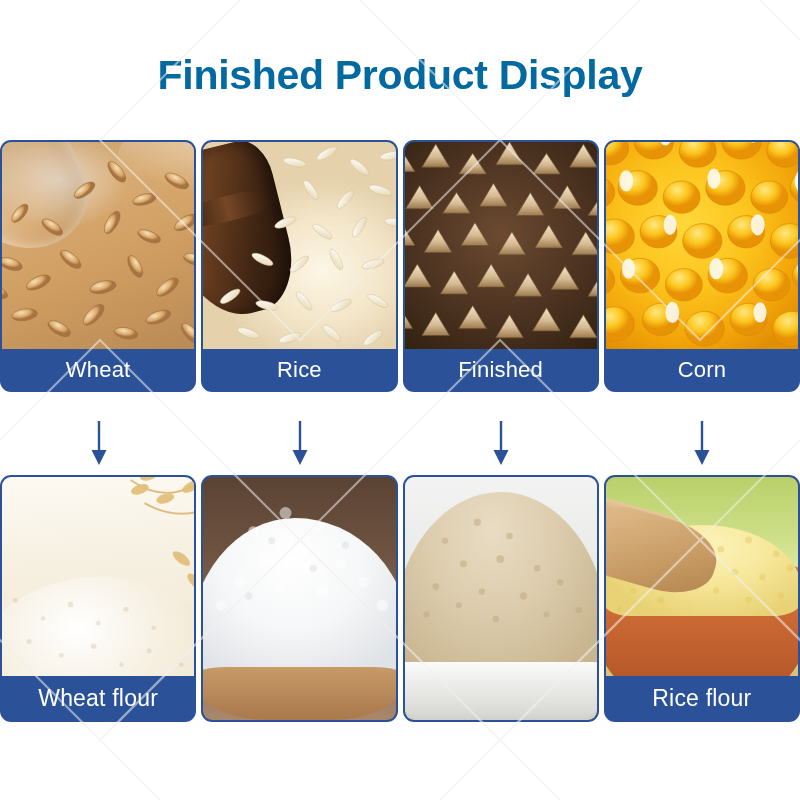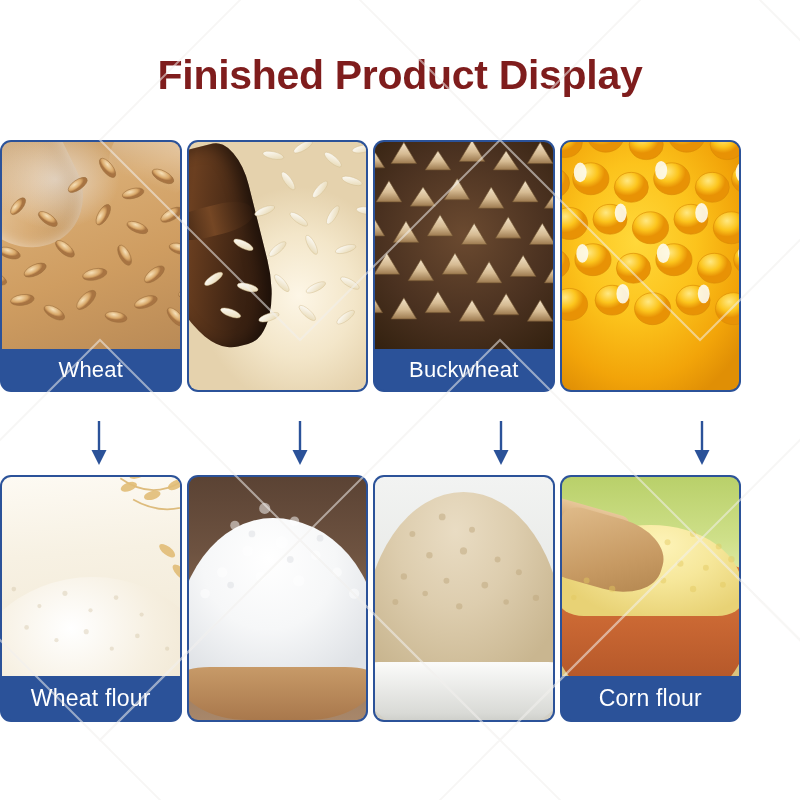--- a/index.html
+++ b/index.html
@@ -27,29 +27,29 @@
   
   .page-title {
     position: absolute;
     top: 52px;
     left: 0;
     width: 800px;
     text-align: center;
     font-size: 41px;
     font-weight: bold;
     letter-spacing: -0.3px;
-    color: #7f1d1d;
+    color: #0369a1;
     font-family: "Liberation Sans", sans-serif;
   }
 
   
   .row {
     position: absolute;
     left: 2px;
-    width: 737px;
+    width: 796px;
     display: flex;
     gap: 9px;
   }
   .row-top    { top: 142px; }
   .row-bottom { top: 477px; }
 
   .card {
     width: 193px;
     height: 248px;
     border-radius: 9px;
@@ -336,20 +336,21 @@
             <ellipse cx="84" cy="78" rx="5" ry="1.7" transform="rotate(30 84 78)"></ellipse>
             <ellipse cx="96" cy="82" rx="5" ry="1.7" transform="rotate(-52 96 82)"></ellipse>
             <ellipse cx="28" cy="92" rx="5" ry="1.7" transform="rotate(20 28 92)"></ellipse>
             <ellipse cx="46" cy="94" rx="5" ry="1.7" transform="rotate(-18 46 94)"></ellipse>
             <ellipse cx="64" cy="92" rx="5" ry="1.7" transform="rotate(42 64 92)"></ellipse>
             <ellipse cx="82" cy="94" rx="5" ry="1.7" transform="rotate(-36 82 94)"></ellipse>
           </g>
         </svg>
       </div>
     </div>
+    <div class="card-label">Rice</div>
   </div>
 
   <div class="card">
     <div class="photo">
       <div class="scene scene-buck">
         <svg class="grain-layer" viewBox="0 0 100 100" preserveAspectRatio="none" aria-hidden="true">
           <defs>
             <linearGradient id="gb" x1="0" y1="0" x2="0" y2="1">
               <stop offset="0%" stop-color="#f2e3c9"></stop>
                 <stop offset="55%" stop-color="#d6bb93"></stop>
@@ -384,21 +385,21 @@
             <polygon points="6,80 12,90 0,90"></polygon>
               <polygon points="22,83 28,93 16,93"></polygon>
             <polygon points="38,80 44,90 32,90"></polygon>
               <polygon points="54,84 60,94 48,94"></polygon>
             <polygon points="70,81 76,91 64,91"></polygon>
               <polygon points="86,84 92,94 80,94"></polygon>
           </g>
         </svg>
       </div>
     </div>
-    <div class="card-label">Buckwheat</div>
+    <div class="card-label">Finished</div>
   </div>
 
   <div class="card">
     <div class="photo">
       <div class="scene scene-corn">
         <svg class="grain-layer" viewBox="0 0 100 100" preserveAspectRatio="none" aria-hidden="true">
           <defs>
             <radialGradient id="gc" cx="38%" cy="28%">
               <stop offset="0%" stop-color="#ffe882"></stop>
                 <stop offset="60%" stop-color="#fcc51d"></stop>
@@ -444,20 +445,21 @@
               <ellipse cx="74" cy="45" rx="3" ry="4.6"></ellipse>
             <ellipse cx="18" cy="64" rx="2.8" ry="4.4"></ellipse>
               <ellipse cx="56" cy="64" rx="3" ry="4.6"></ellipse>
             <ellipse cx="94" cy="64" rx="2.8" ry="4.4"></ellipse>
             <ellipse cx="37" cy="83" rx="3" ry="4.6"></ellipse>
               <ellipse cx="75" cy="83" rx="2.8" ry="4.4"></ellipse>
           </g>
         </svg>
       </div>
     </div>
+    <div class="card-label">Corn</div>
   </div>
 </div>
 
 <div class="arrows">
   <div class="arrow-cell">
     <svg width="22" height="46" viewBox="0 0 22 46" aria-hidden="true">
       <line x1="11" y1="1" x2="11" y2="32" stroke="#2B5299" stroke-width="2.4"></line>
       <polygon points="11,45 3.5,30 18.5,30" fill="#2B5299"></polygon>
     </svg>
   </div>
@@ -603,21 +605,21 @@
             <circle cx="56" cy="58" r="1.4"></circle>
               <circle cx="70" cy="62" r="1.5"></circle>
               <circle cx="84" cy="60" r="1.4"></circle>
             <circle cx="20" cy="58" r="1.4"></circle>
               <circle cx="32" cy="62" r="1.5"></circle>
               <circle cx="14" cy="66" r="1.3"></circle>
           </g>
         </svg>
       </div>
     </div>
-    <div class="card-label">Corn flour</div>
+    <div class="card-label">Rice flour</div>
   </div>
 </div>
 
 <svg class="watermark" viewBox="0 0 800 800" aria-hidden="true">
   <g stroke="#f2f0ee" stroke-width="2" fill="none">
     <path d="M300 -60 L500 140 L300 340 L100 140 Z"></path>
     <path d="M700 -60 L900 140 L700 340 L500 140 Z"></path>
     <path d="M100 340 L300 540 L100 740 L-100 540 Z"></path>
     <path d="M500 340 L700 540 L500 740 L300 540 Z"></path>
     <path d="M900 340 L1100 540 L900 740 L700 540 Z"></path>

